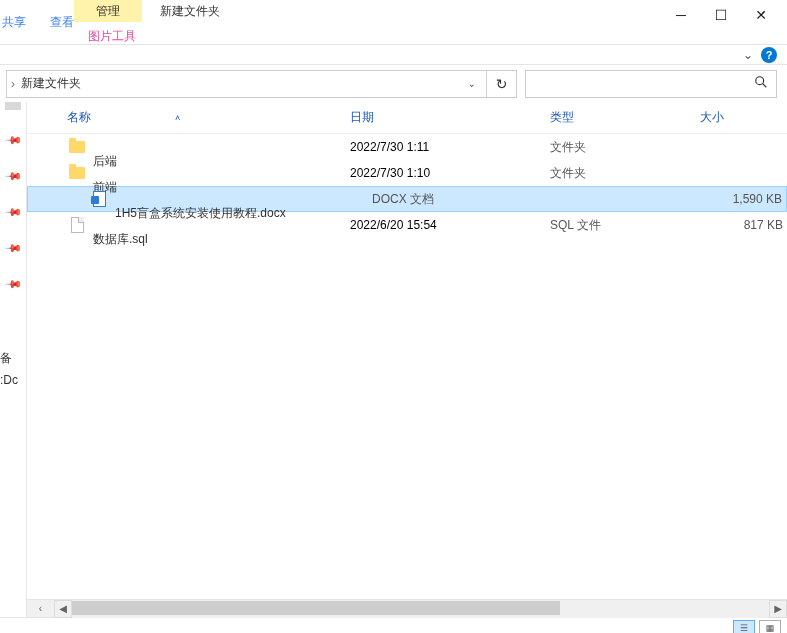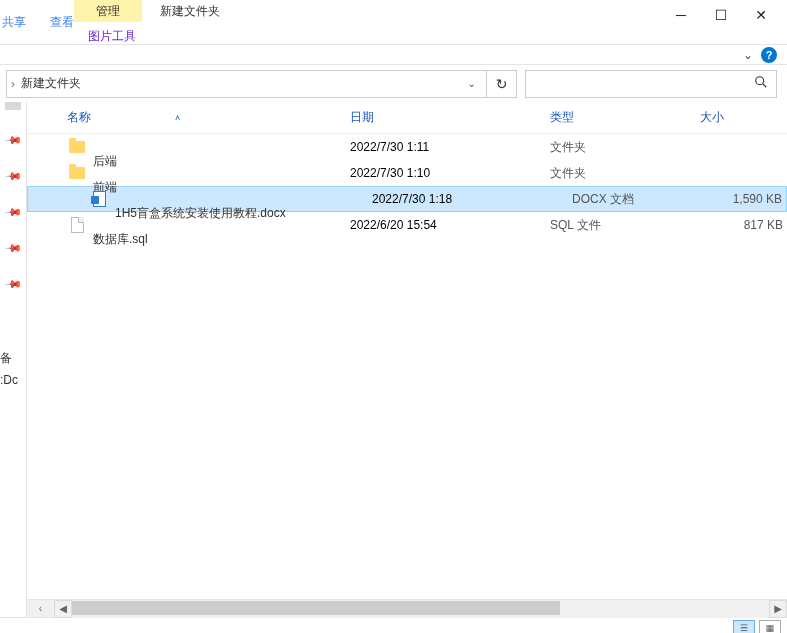--- a/index.html
+++ b/index.html
@@ -2,21 +2,21 @@
 <html><head>
   <meta charset="utf-8">
   <style>
     * { margin: 0; padding: 0; box-sizing: border-box; font-family: "Microsoft YaHei", "Segoe UI", sans-serif; }
     body { width: 787px; height: 633px; background: #fff; overflow: hidden; position: relative; font-size: 12px; color: #000; }
 
     
     .title-bar { height: 45px; display: flex; align-items: flex-start; border-bottom: 1px solid #e5e5e5; }
     .ribbon-tab { padding: 0 10px; height: 22px; line-height: 22px; font-size: 12px; color: #333; }
     .ribbon-tab.highlighted { background: #fff2ab; padding: 0 22px; }
-    .ribbon-subtab { font-size: 12px; color: #6d28d9; padding-left: 2px; }
+    .ribbon-subtab { font-size: 12px; color: #ec4899; padding-left: 2px; }
     .share-view { display: flex; gap: 24px; align-items: center; height: 45px; padding-left: 2px; }
     .share-view span { font-size: 12px; color: #3b82f6; }
     .title-center { display: flex; flex-direction: column; margin-left: 0; }
     .title-right { margin-left: auto; display: flex; align-items: center; gap: 12px; padding-right: 12px; height: 30px; }
     .win-ctrl { width: 28px; height: 24px; display: flex; align-items: center; justify-content: center; font-size: 14px; color: #222; }
 
     .ribbon-bottom { display: flex; align-items: center; justify-content: flex-end; height: 20px; padding-right: 10px; gap: 8px; border-bottom: 1px solid #e5e5e5; }
     .chevron { font-size: 12px; color: #555; }
     .help-icon { width: 16px; height: 16px; border-radius: 50%; background: #0078d4; color: #fff; font-size: 11px; display: flex; align-items: center; justify-content: center; font-weight: bold; }
 
@@ -160,21 +160,20 @@
           <div class="fr-name">前端</div>
           <div class="fr-date">2022/7/30 1:10</div>
           <div class="fr-type">文件夹</div>
           <div class="fr-size"></div>
         </div>
         <div class="file-row selected">
           <div class="file-icon">
             <div class="doc-ic"></div>
           </div>
           <div class="fr-name">1H5盲盒系统安装使用教程.docx</div>
-          <div class="fr-date">2022/7/30 1:18</div>
           <div class="fr-type">DOCX 文档</div>
           <div class="fr-size">1,590 KB</div>
         </div>
         <div class="file-row">
           <div class="file-icon">
             <div class="file-ic"></div>
           </div>
           <div class="fr-name">数据库.sql</div>
           <div class="fr-date">2022/6/20 15:54</div>
           <div class="fr-type">SQL 文件</div>

